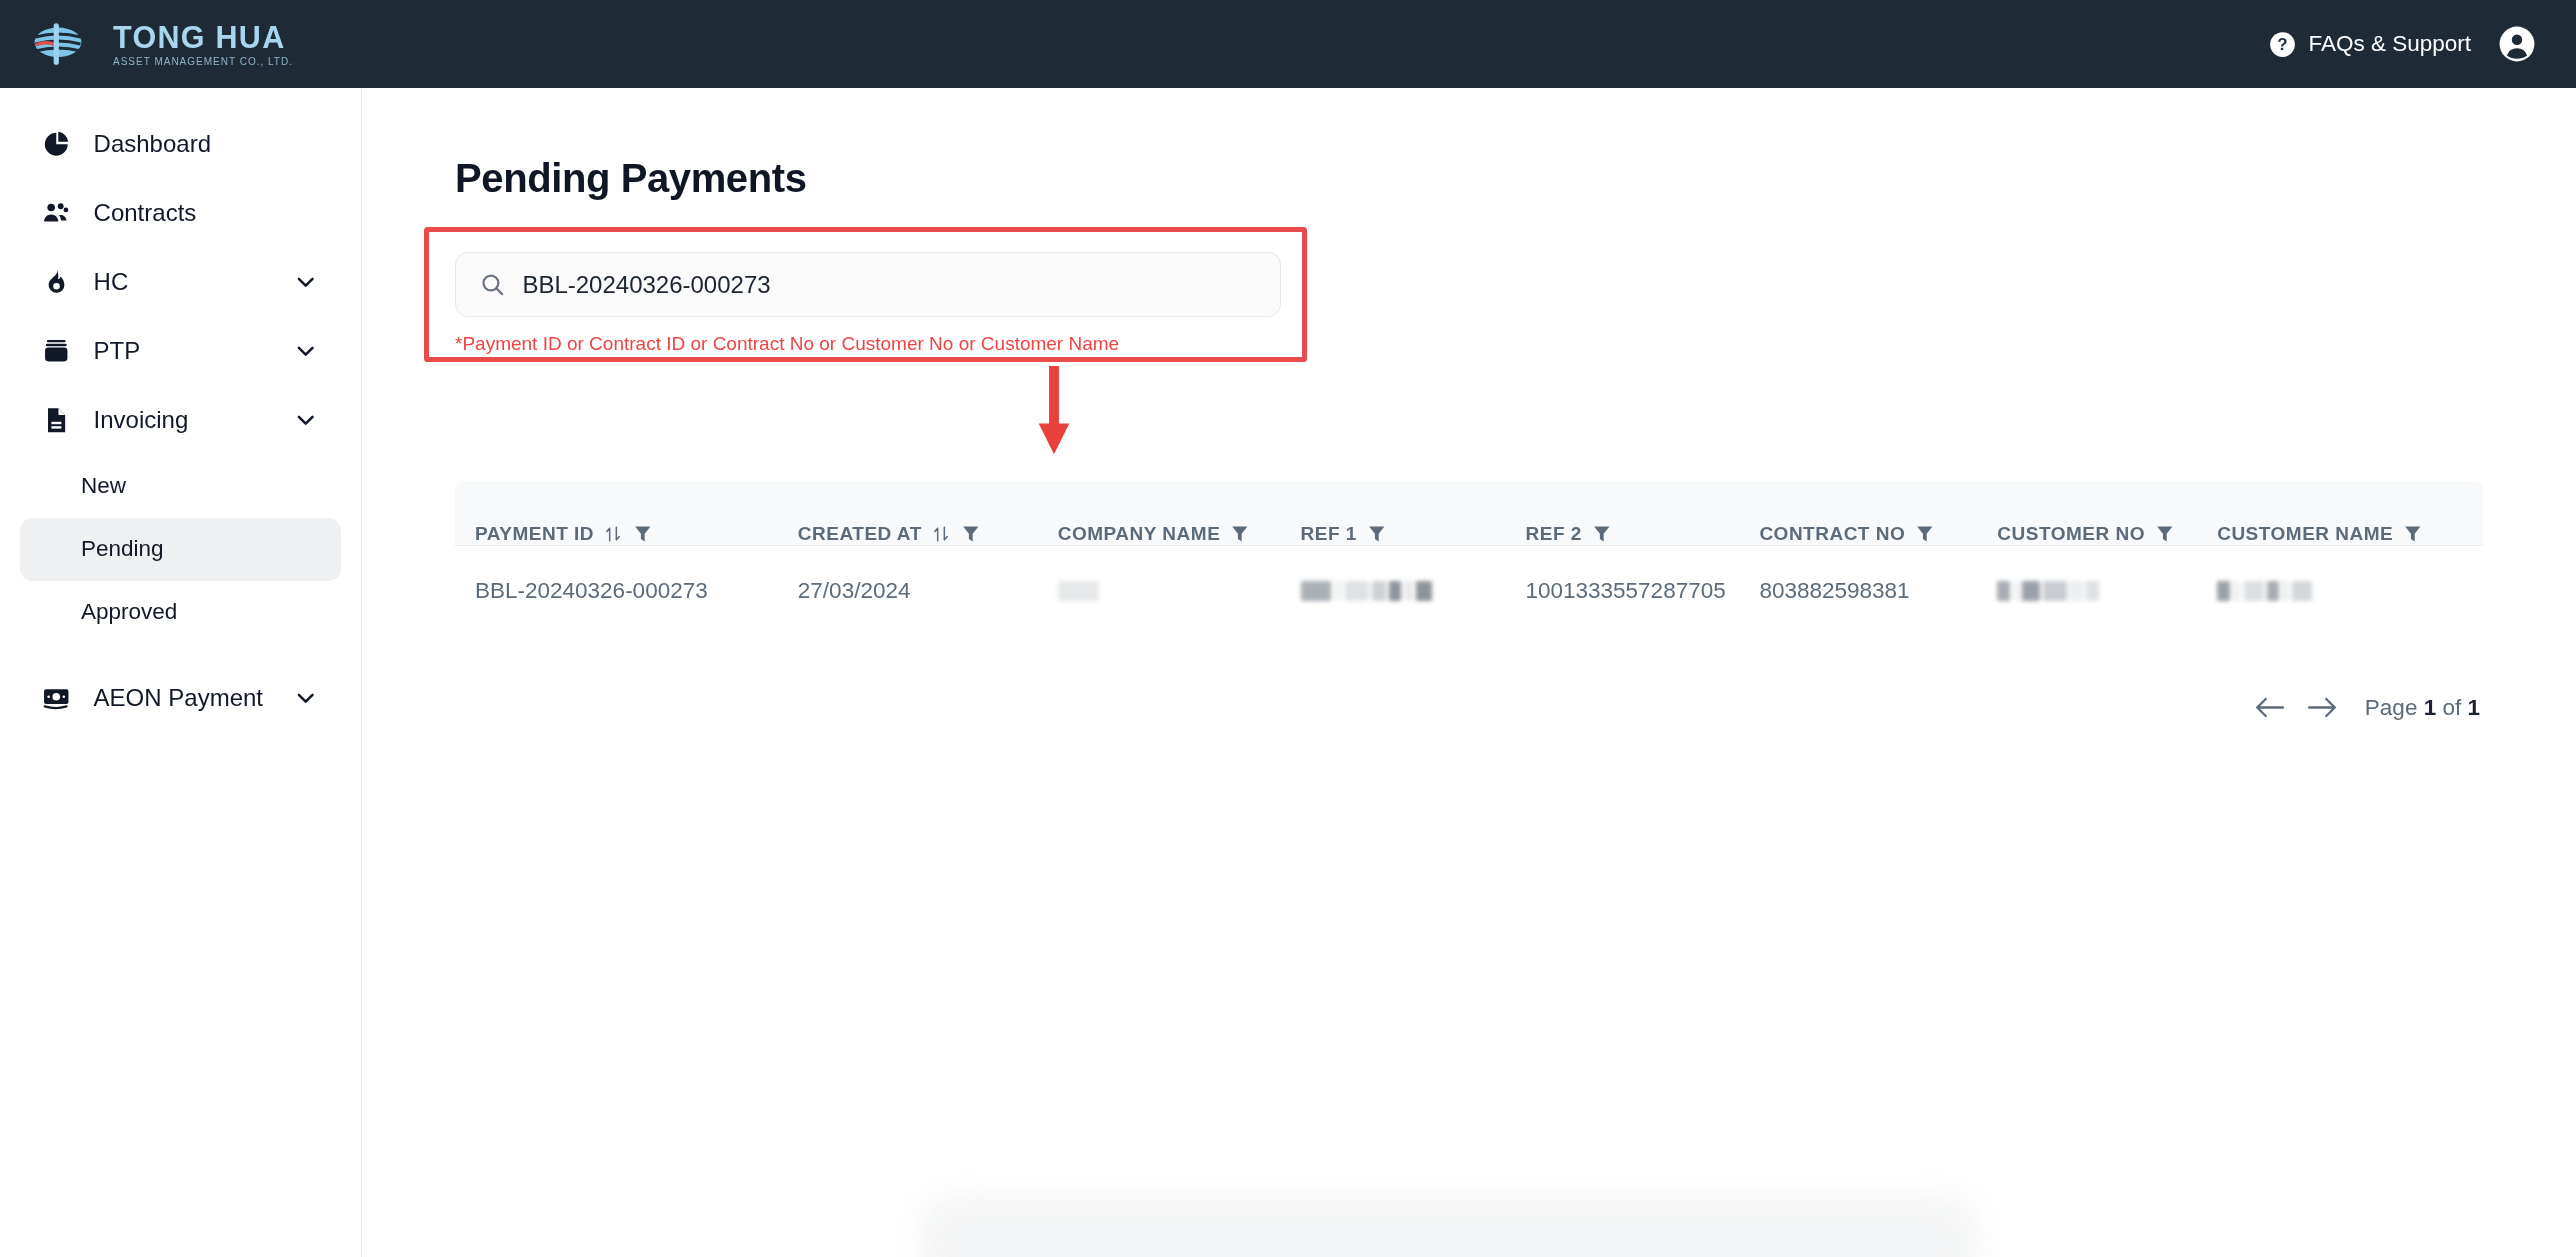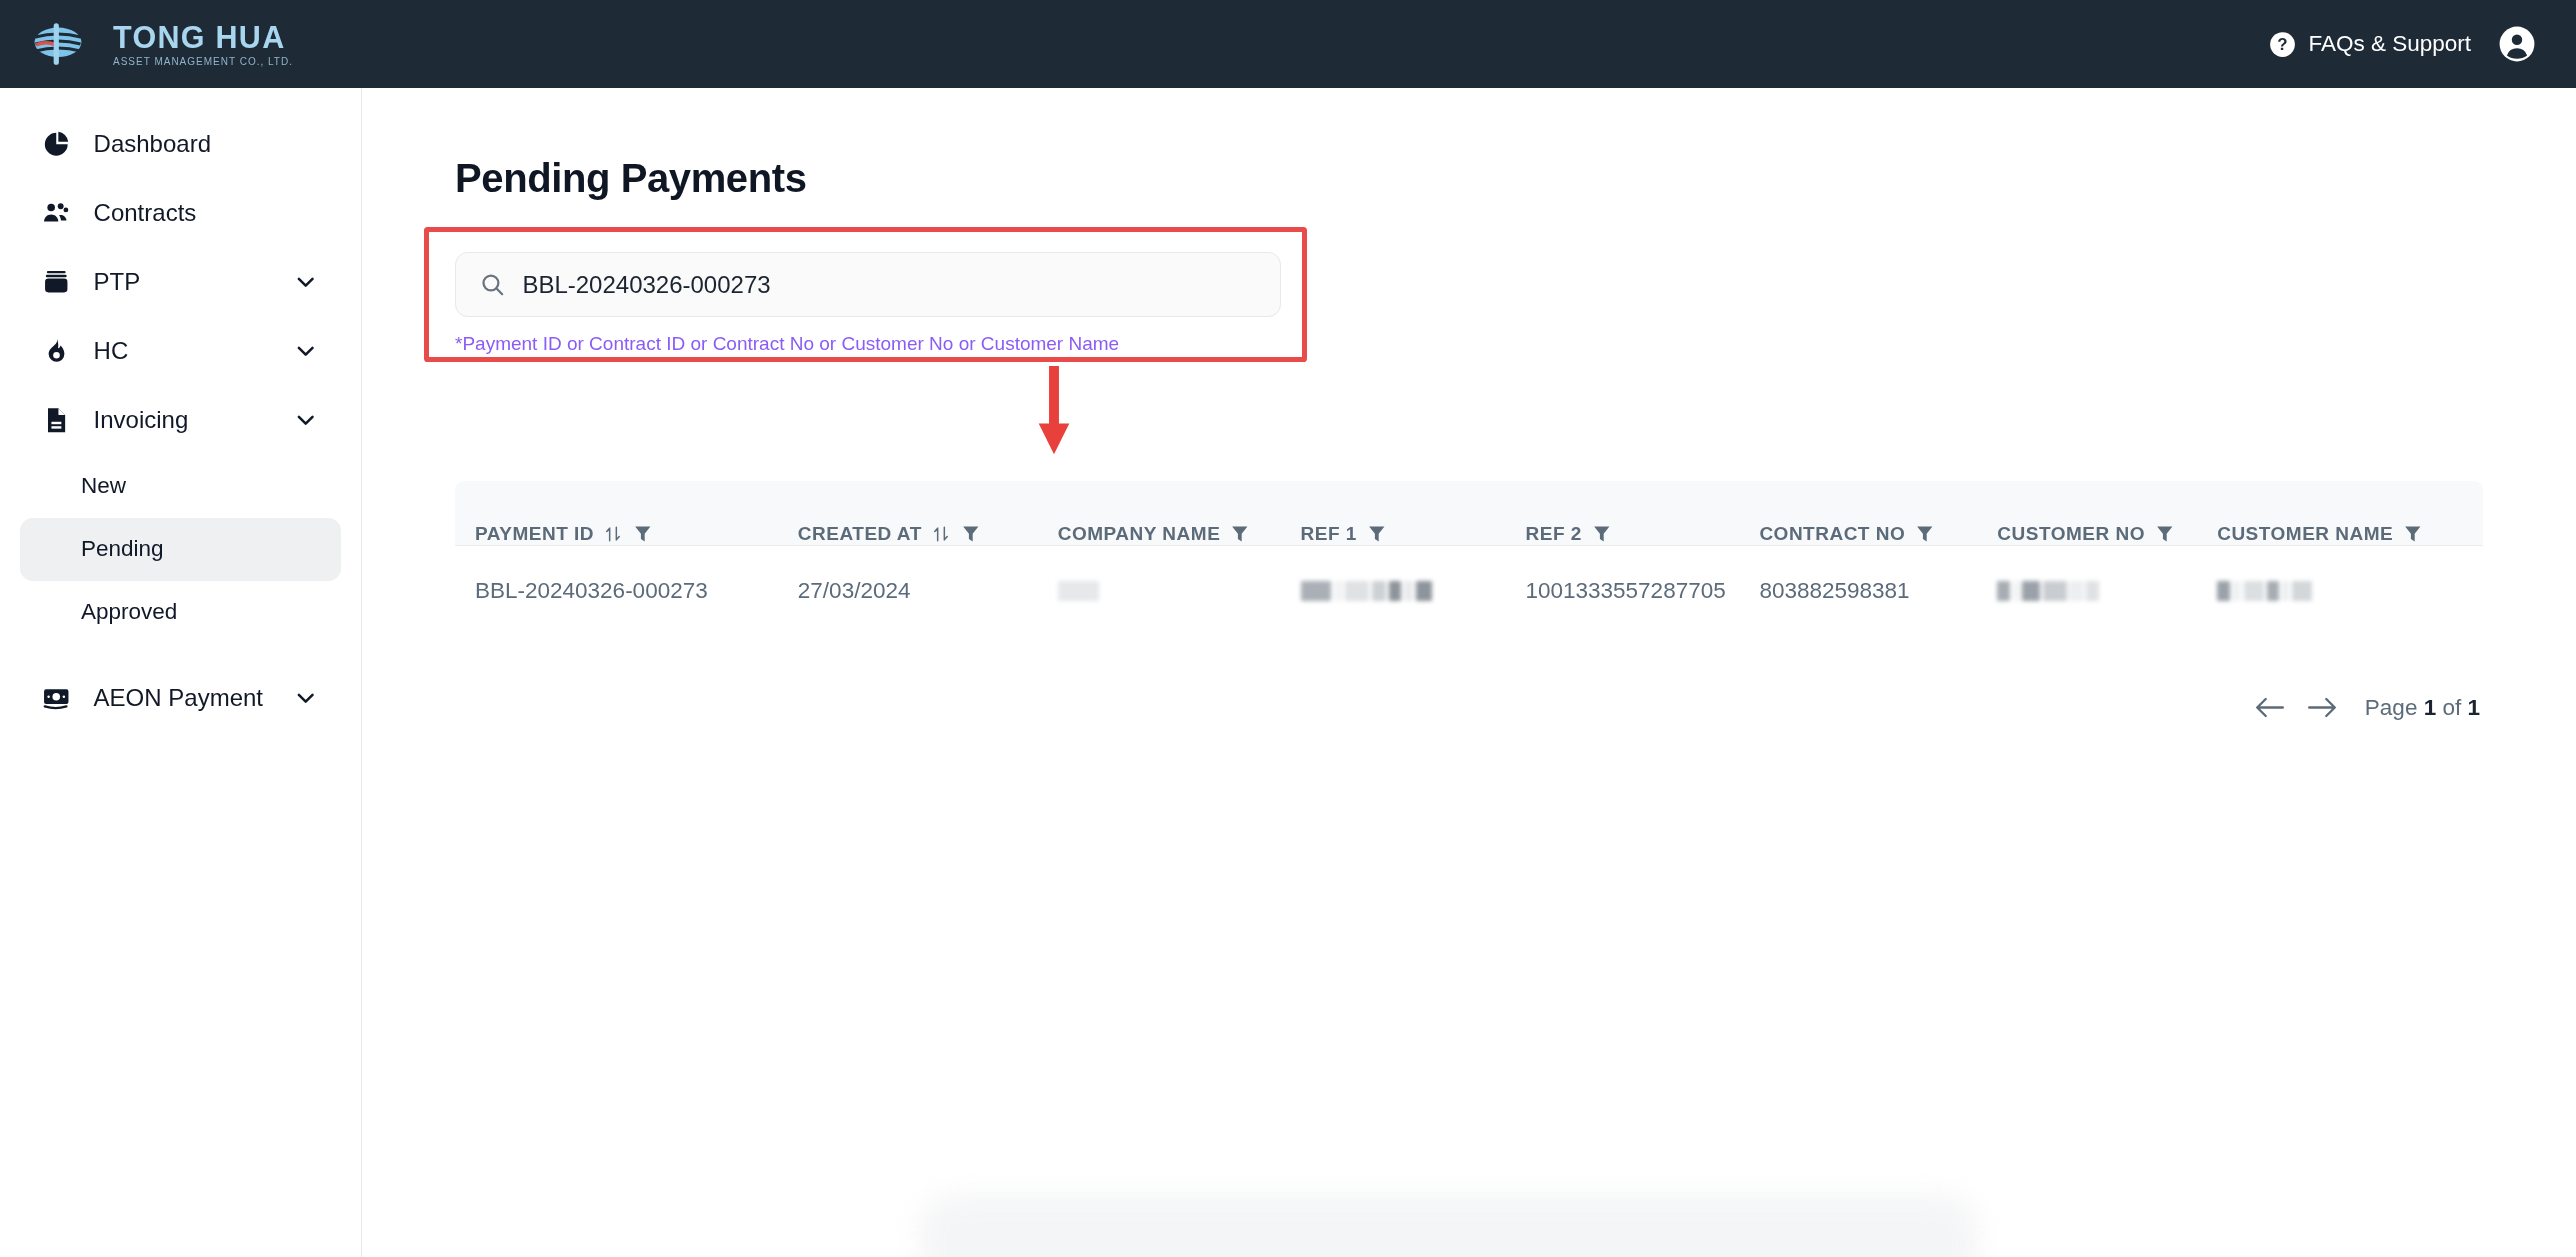--- a/index.html
+++ b/index.html
@@ -102,21 +102,21 @@
     border: 1.8px solid #e7e8ea; border-radius: 12.6px;
     display: flex; align-items: center; padding: 0 23.4px;
   }
   .search-icon { width: 27px; height: 27px; flex: none; margin-right: 16px; }
   .search-input {
     border: none; outline: none; background: transparent;
     font-family: "Liberation Sans", sans-serif;
     font-size: 24px; color: #1b2430; width: 100%;
   }
   .search-hint {
-    margin-top: 16px; font-size: 19px; color: #8b5cf6;
+    margin-top: 16px; font-size: 19px; color: #ef4444;
   }
 
   
   .table { position: absolute; left: 93px; top: 393px; width: 2028px; }
   .thead {
     display: flex; align-items: flex-end;
     height: 65px; background: #f8f9fa;
     border-radius: 9px 9px 0 0;
     border-bottom: 1.8px solid #ececec;
   }
@@ -217,39 +217,39 @@
           <path d="M2.4 18.5c0-3.4 2.6-5.6 5.6-5.6s5.6 2.2 5.6 5.6z" fill="#111827"></path>
           <path d="M14.2 13.4c2.8-.5 5.6.9 5.9 4.3h-4.4c-.1-1.7-.7-3.2-1.5-4.3z" fill="#111827"></path>
         </svg>
       </span>
       <span class="nav-label">Contracts</span>
     </div>
 
     <div class="nav-item">
       <span class="nav-icon">
         <svg viewBox="0 0 24 24" width="30.5" height="30.5">
+          <path d="M12.6 2.2c.6 3-1.2 4.3-2.7 5.6C8.1 9.4 6 11 6 14.2A6.2 6.2 0 0 0 18.4 14c0-3.2-1.6-5-3-6.6-.3 1.2-1 2-2 2.3.6-2.7-.1-5.6-.8-7.5z" fill="#111827"></path>
+          <circle cx="12.2" cy="15.2" r="2.6" fill="#ffffff"></circle>
+        </svg>
+      </span>
+      <span class="nav-label">HC</span>
+      <svg class="chev" viewBox="0 0 24 24">
+        <path d="M5 9l7 7 7-7" stroke="#111827" stroke-width="2.6" fill="none" stroke-linecap="round" stroke-linejoin="round"></path>
+      </svg>
+    </div>
+
+    <div class="nav-item">
+      <span class="nav-icon">
+        <svg viewBox="0 0 24 24" width="30.5" height="30.5">
           <rect x="4.6" y="3.2" width="14.8" height="1.8" rx="0.9" fill="#111827"></rect>
           <rect x="3.8" y="6" width="16.4" height="2" rx="1" fill="#111827"></rect>
           <rect x="3.2" y="9" width="17.6" height="11" rx="2.6" fill="#111827"></rect>
         </svg>
       </span>
       <span class="nav-label">PTP</span>
-      <svg class="chev" viewBox="0 0 24 24">
-        <path d="M5 9l7 7 7-7" stroke="#111827" stroke-width="2.6" fill="none" stroke-linecap="round" stroke-linejoin="round"></path>
-      </svg>
-    </div>
-
-    <div class="nav-item">
-      <span class="nav-icon">
-        <svg viewBox="0 0 24 24" width="30.5" height="30.5">
-          <path d="M12.6 2.2c.6 3-1.2 4.3-2.7 5.6C8.1 9.4 6 11 6 14.2A6.2 6.2 0 0 0 18.4 14c0-3.2-1.6-5-3-6.6-.3 1.2-1 2-2 2.3.6-2.7-.1-5.6-.8-7.5z" fill="#111827"></path>
-          <circle cx="12.2" cy="15.2" r="2.6" fill="#ffffff"></circle>
-        </svg>
-      </span>
-      <span class="nav-label">HC</span>
       <svg class="chev" viewBox="0 0 24 24">
         <path d="M5 9l7 7 7-7" stroke="#111827" stroke-width="2.6" fill="none" stroke-linecap="round" stroke-linejoin="round"></path>
       </svg>
     </div>
 
     <div class="nav-item">
       <span class="nav-icon">
         <svg viewBox="0 0 24 24" width="30.5" height="30.5">
           <path d="M5.5 2.6h8.2l5.3 5.3v13.5H5.5z" fill="#111827"></path>
           <path d="M13.7 2.6v5.3H19z" fill="#ffffff"></path>

